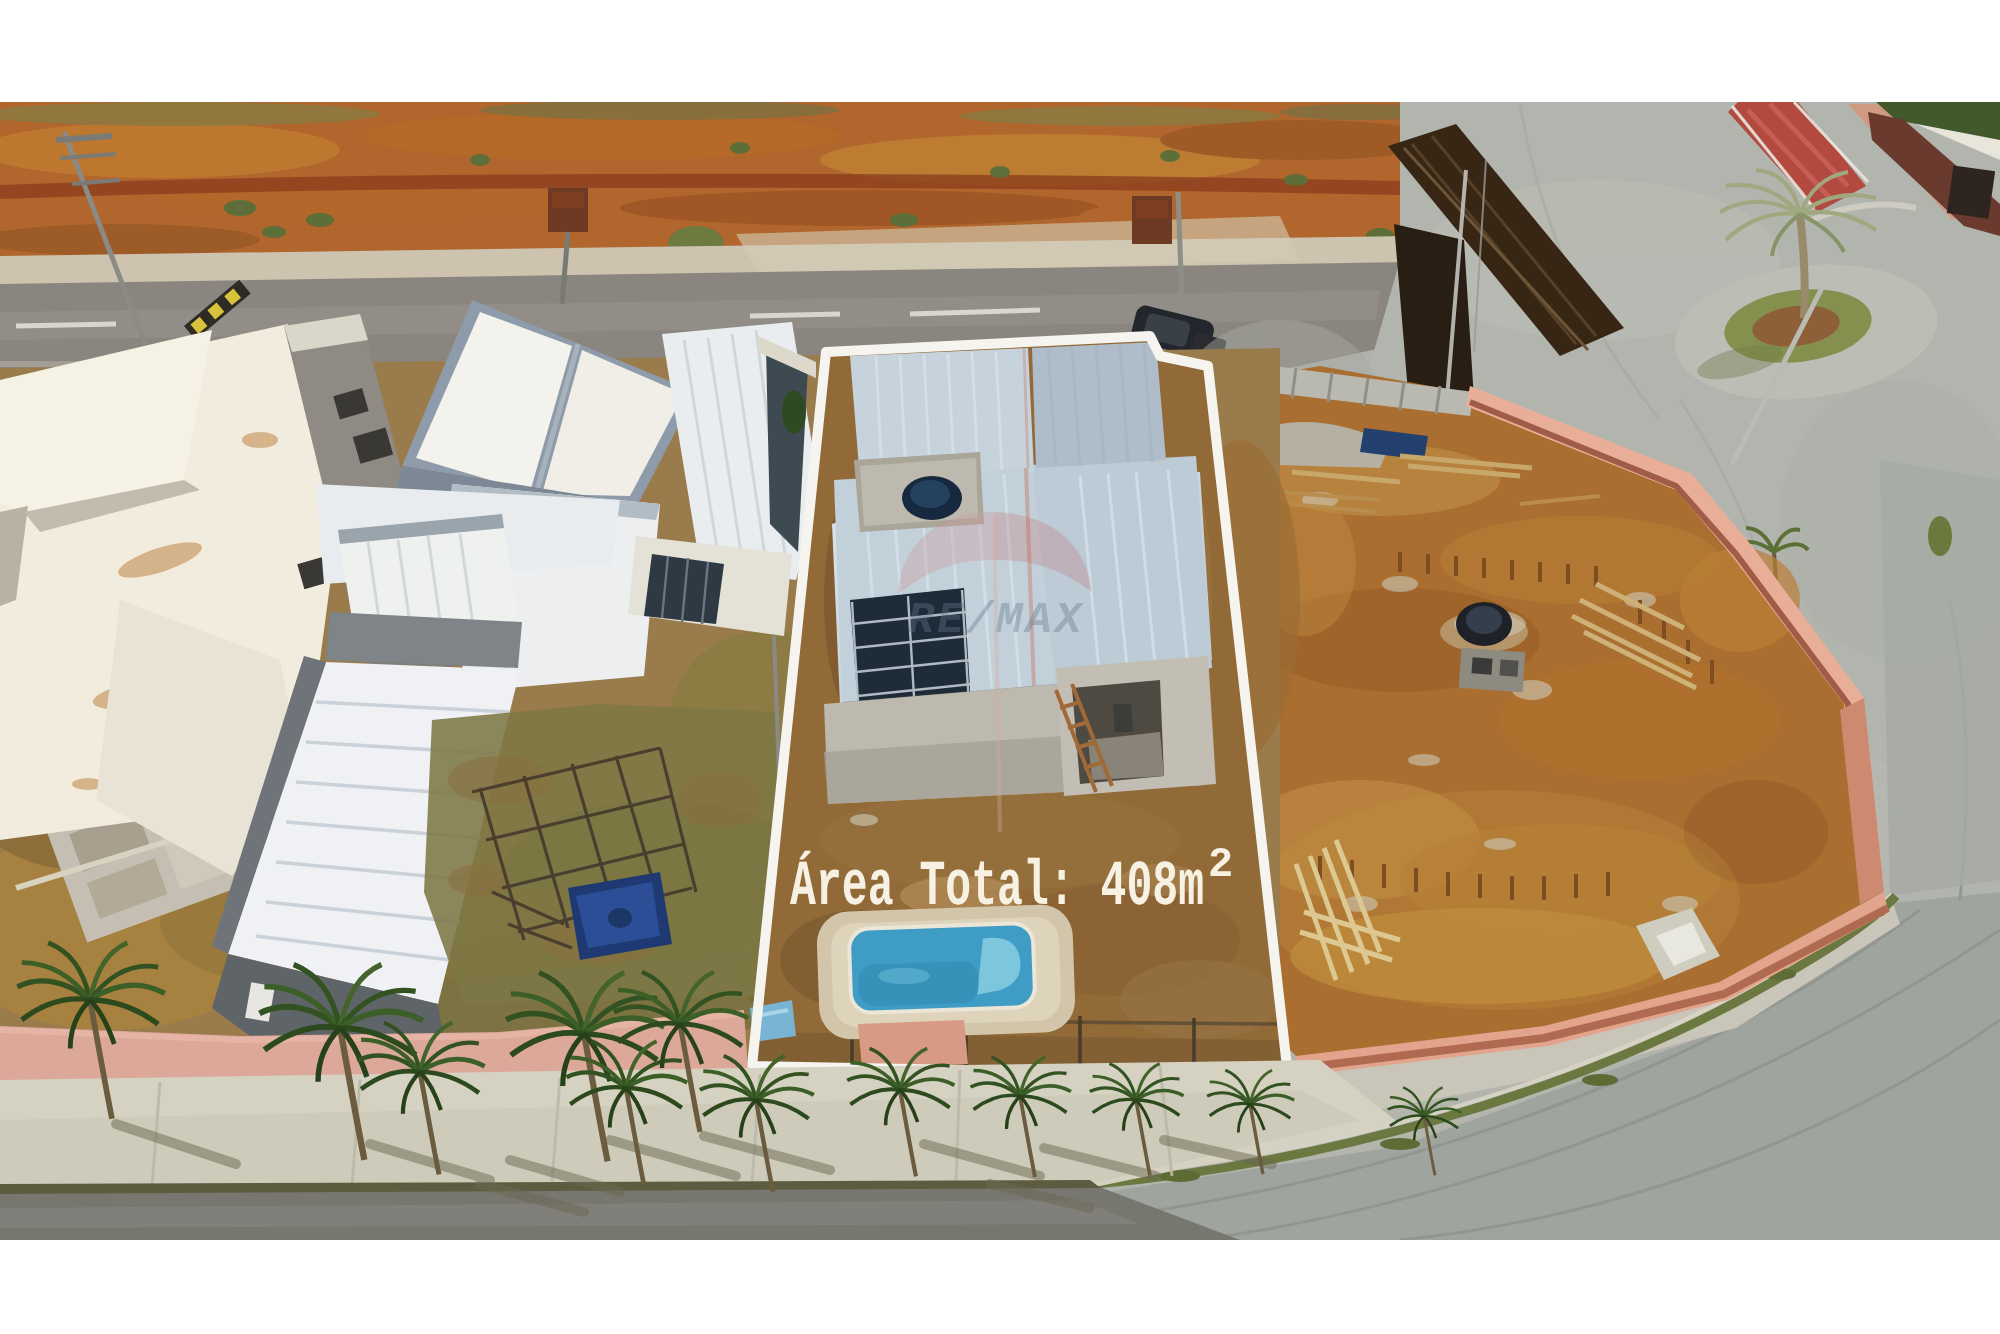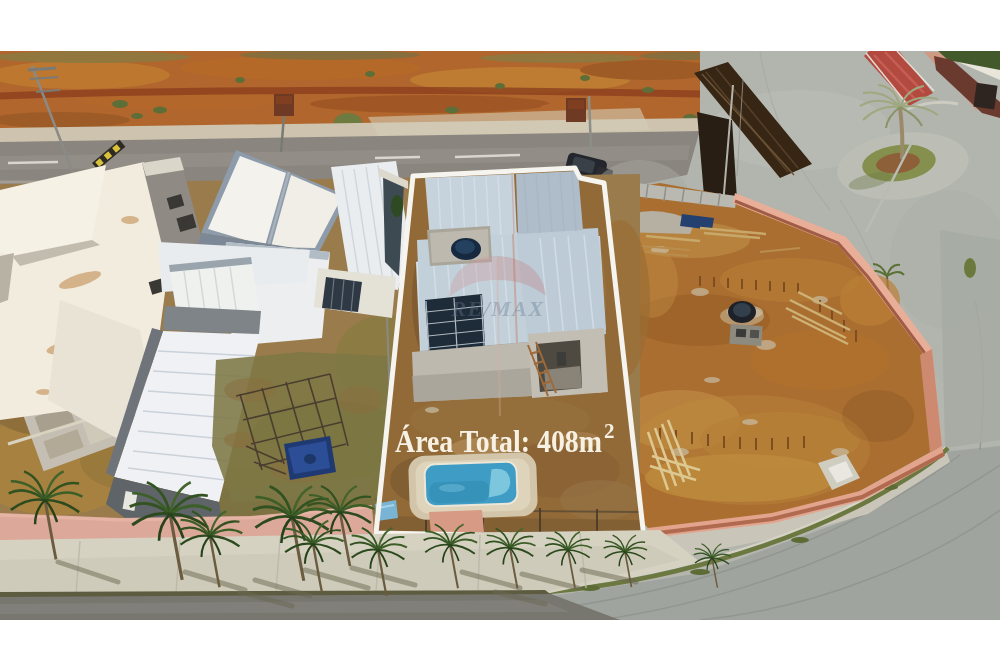--- a/index.html
+++ b/index.html
@@ -1,17 +1,17 @@
 <!DOCTYPE html>
 <html><head>
 <meta charset="utf-8">
 <style>
   html,body{margin:0;padding:0;background:#fff;}
   .wrap{width:1000px;height:667px;position:relative;overflow:hidden;background:#fff;
-        font-family:Liberation Serif, serif;}
+        font-family:Liberation Mono, monospace;}
 </style>
 </head>
 <body>
 <div class="wrap">
 <svg width="1000" height="667" viewBox="0 0 1000 667" xmlns="http://www.w3.org/2000/svg">
 <defs>
   <linearGradient id="roofg" x1="0" y1="0" x2="1" y2="1">
     <stop offset="0" stop-color="#dde5eb"></stop>
     <stop offset="0.5" stop-color="#c9d5de"></stop>
     <stop offset="1" stop-color="#bac9d4"></stop>

